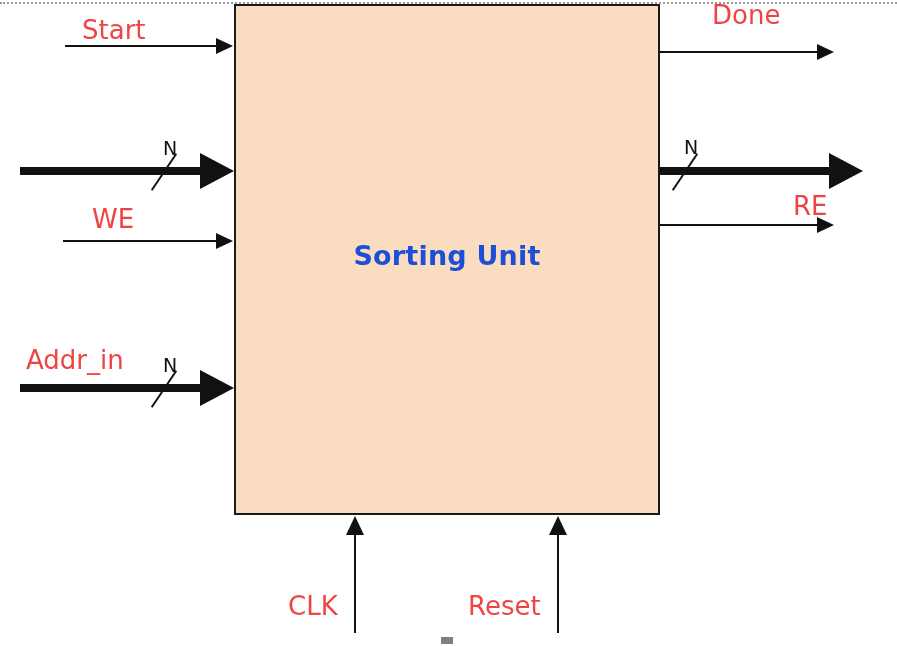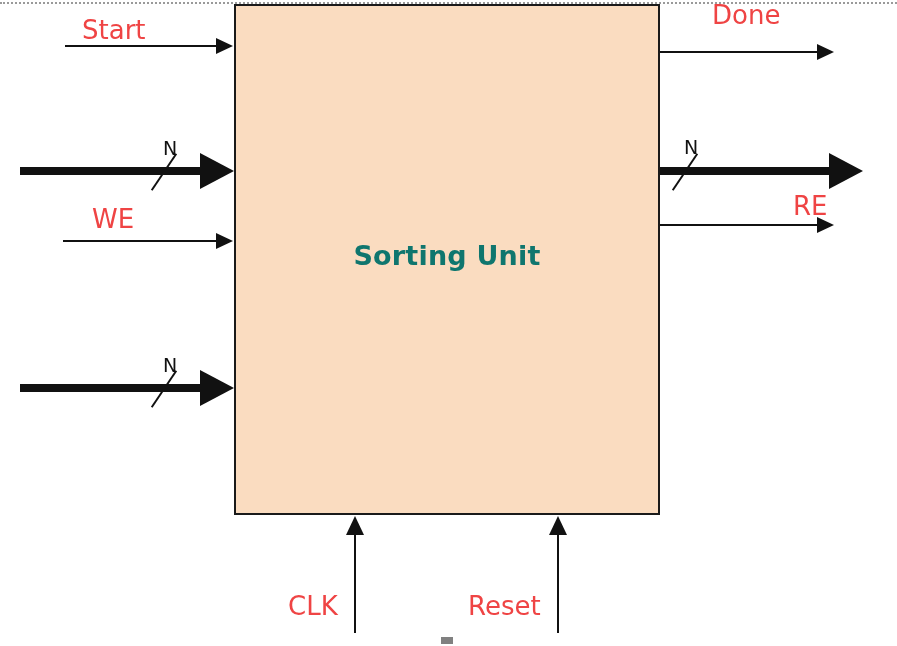--- a/index.html
+++ b/index.html
@@ -44,21 +44,21 @@
     box-sizing: border-box;
   }
   .block-title {
     position: absolute;
     left: 234px;
     top: 240px;
     width: 426px;
     text-align: center;
     font-size: 27px;
     font-weight: bold;
-    color: #0f766e;
+    color: #1d4ed8;
     letter-spacing: 0.2px;
   }
   
   .lbl {
     position: absolute;
     font-size: 26px;
     color: #ef4444;
     white-space: nowrap;
     line-height: 1;
   }
@@ -140,20 +140,21 @@
 
   <div class="lbl-n" style="left:163px; top:139px;">N</div>
   <div class="bus-h" style="left:20px; top:167px; width:184px;"></div>
   <div class="arrow-r-big" style="left:200px; top:153px;"></div>
   <div class="slash" style="left:163px; top:150px;"></div>
 
   <div class="lbl" style="left:92px; top:198px;margin-top:8px;">WE</div>
   <div class="wire-h" style="left:63px; top:240px; width:154px;"></div>
   <div class="arrow-r" style="left:216px; top:233px;"></div>
 
+  <div class="lbl" style="left:26px; top:347px;">Addr_in</div>
   <div class="lbl-n" style="left:163px; top:356px;">N</div>
   <div class="bus-h" style="left:20px; top:384px; width:184px;"></div>
   <div class="arrow-r-big" style="left:200px; top:370px;"></div>
   <div class="slash" style="left:163px; top:367px;"></div>
 
   <div class="lbl" style="left:712px; top:2px;">Done</div>
   <div class="wire-h" style="left:660px; top:51px; width:158px;"></div>
   <div class="arrow-r" style="left:817px; top:44px;"></div>
 
   <div class="lbl-n" style="left:684px; top:138px;">N</div>

